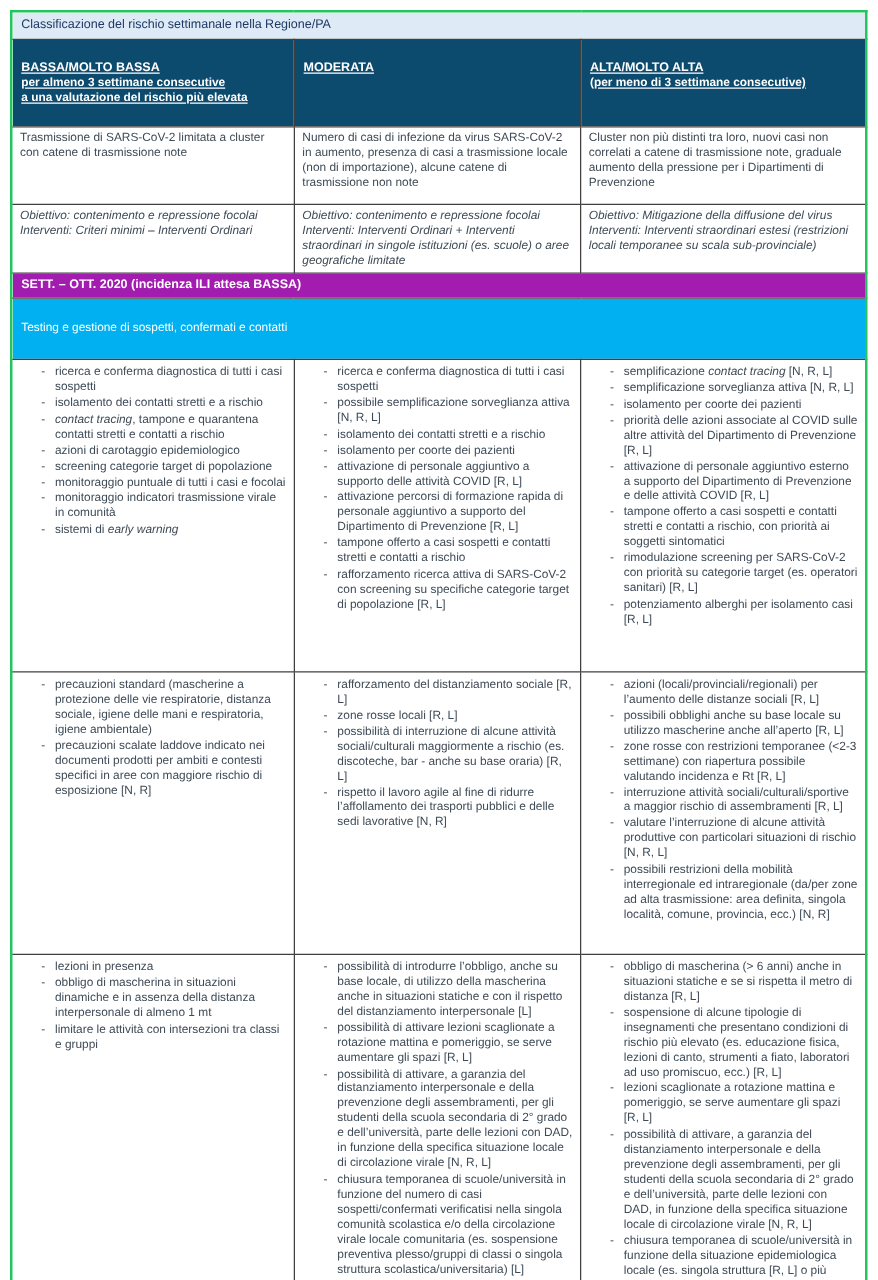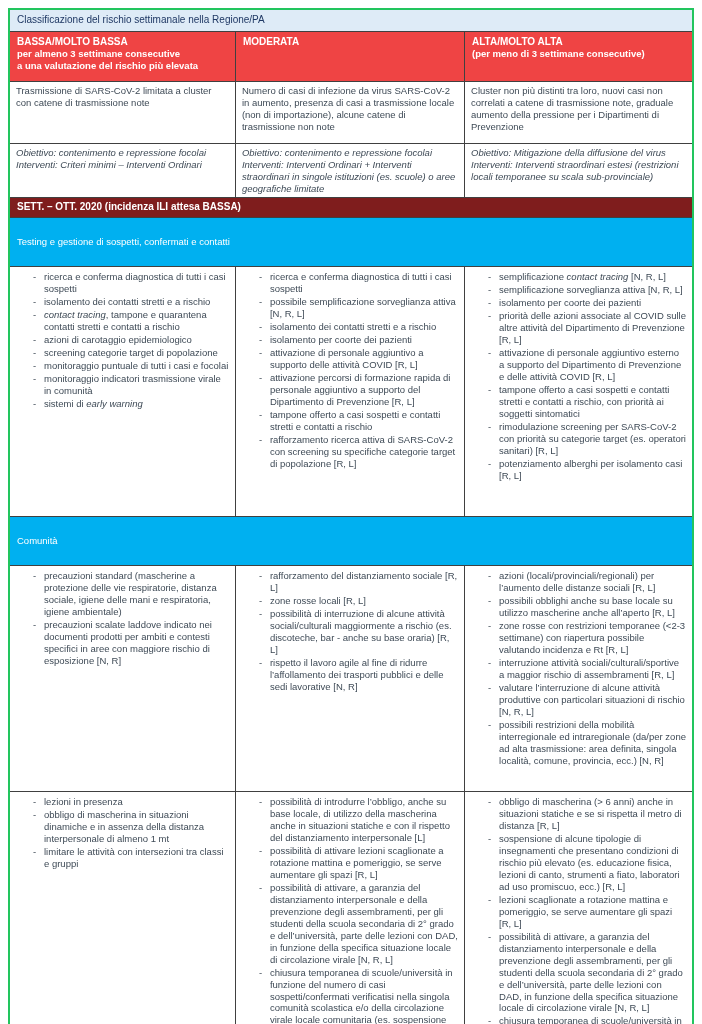--- a/index.html
+++ b/index.html
@@ -6,25 +6,25 @@
   body{width:702px;height:1024px;font-family:"Liberation Sans",sans-serif;-webkit-font-smoothing:antialiased;}
   .page{width:702px;height:1024px;box-sizing:border-box;padding:8px 8px 12px 8px;background:#fff;}
   table.risk-table{width:100%;border-collapse:collapse;table-layout:fixed;border:2px solid #22c55e;}
   td{border:1px solid #404040;vertical-align:top;padding:3px 6px;font-size:9.5px;line-height:1.26;color:#3e4a56;box-sizing:border-box;overflow:hidden;}
   
   tr.r1{height:22px} tr.r2{height:50px} tr.r3{height:62px} tr.r4{height:48px}
   tr.r5{height:18px} tr.r6{height:16px} tr.r7{height:250px} tr.r8{height:15px}
   tr.r9{height:226px} tr.r10{height:15px} tr.r11{height:340px}
 
   .title-row td{background:#DEEBF7;color:#1F3864;font-size:10px;padding:4px 7px;vertical-align:middle;}
-  .head-row td{background:#ef4444;color:#ffffff;padding:3px 7px;}
+  .head-row td{background:#0c4a6e;color:#ffffff;padding:16px 7px;text-decoration:underline;}
   .head-title{font-weight:bold;font-size:10px;line-height:1.3;}
   .head-sub{font-weight:bold;font-size:9.5px;line-height:1.3;white-space:pre-line;}
   .obj-row td{font-style:italic;white-space:pre-line;}
-  .band-navy td{background:#7f1d1d;color:#ffffff;font-weight:bold;font-size:10px;padding:3px 7px;vertical-align:middle;}
+  .band-navy td{background:#a21caf;color:#ffffff;font-weight:bold;font-size:10px;padding:3px 7px;vertical-align:middle;}
   .band-cyan td{background:#00B0F0;color:#ffffff;font-size:9.5px;padding:18px 7px;vertical-align:middle;}
   ul.measures{margin:1px 0 0 0;padding:0 0 0 17px;list-style:none;}
   ul.measures li{position:relative;padding-left:11px;margin:0 0 1px 0;}
   ul.measures li::before{content:"-";position:absolute;left:0;top:0;}
   em{font-style:italic;}
 </style>
 </head>
 <body>
 
 <div class="page">
@@ -110,23 +110,20 @@
               <li>isolamento per coorte dei pazienti</li>
               <li>priorità delle azioni associate al COVID sulle altre attività del Dipartimento di Prevenzione [R, L]</li>
               <li>attivazione di personale aggiuntivo esterno a supporto del Dipartimento di Prevenzione e delle attività COVID [R, L]</li>
               <li>tampone offerto a casi sospetti e contatti stretti e contatti a rischio, con priorità ai soggetti sintomatici</li>
               <li>rimodulazione screening per SARS-CoV-2 con priorità su categorie target (es. operatori sanitari) [R, L]</li>
               <li>potenziamento alberghi per isolamento casi [R, L]</li>
             </ul>
       </td>
     </tr>
 
-    <tr class="band-cyan r8">
-      <td colspan="3">Comunità</td>
-    </tr>
     <tr class="content-row r9">
       <td>
         <ul class="measures">
               <li>precauzioni standard (mascherine a protezione delle vie respiratorie, distanza sociale, igiene delle mani e respiratoria, igiene ambientale)</li>
               <li>precauzioni scalate laddove indicato nei documenti prodotti per ambiti e contesti specifici in aree con maggiore rischio di esposizione [N, R]</li>
             </ul>
       </td>
       <td>
         <ul class="measures">
               <li>rafforzamento del distanziamento sociale [R, L]</li>

